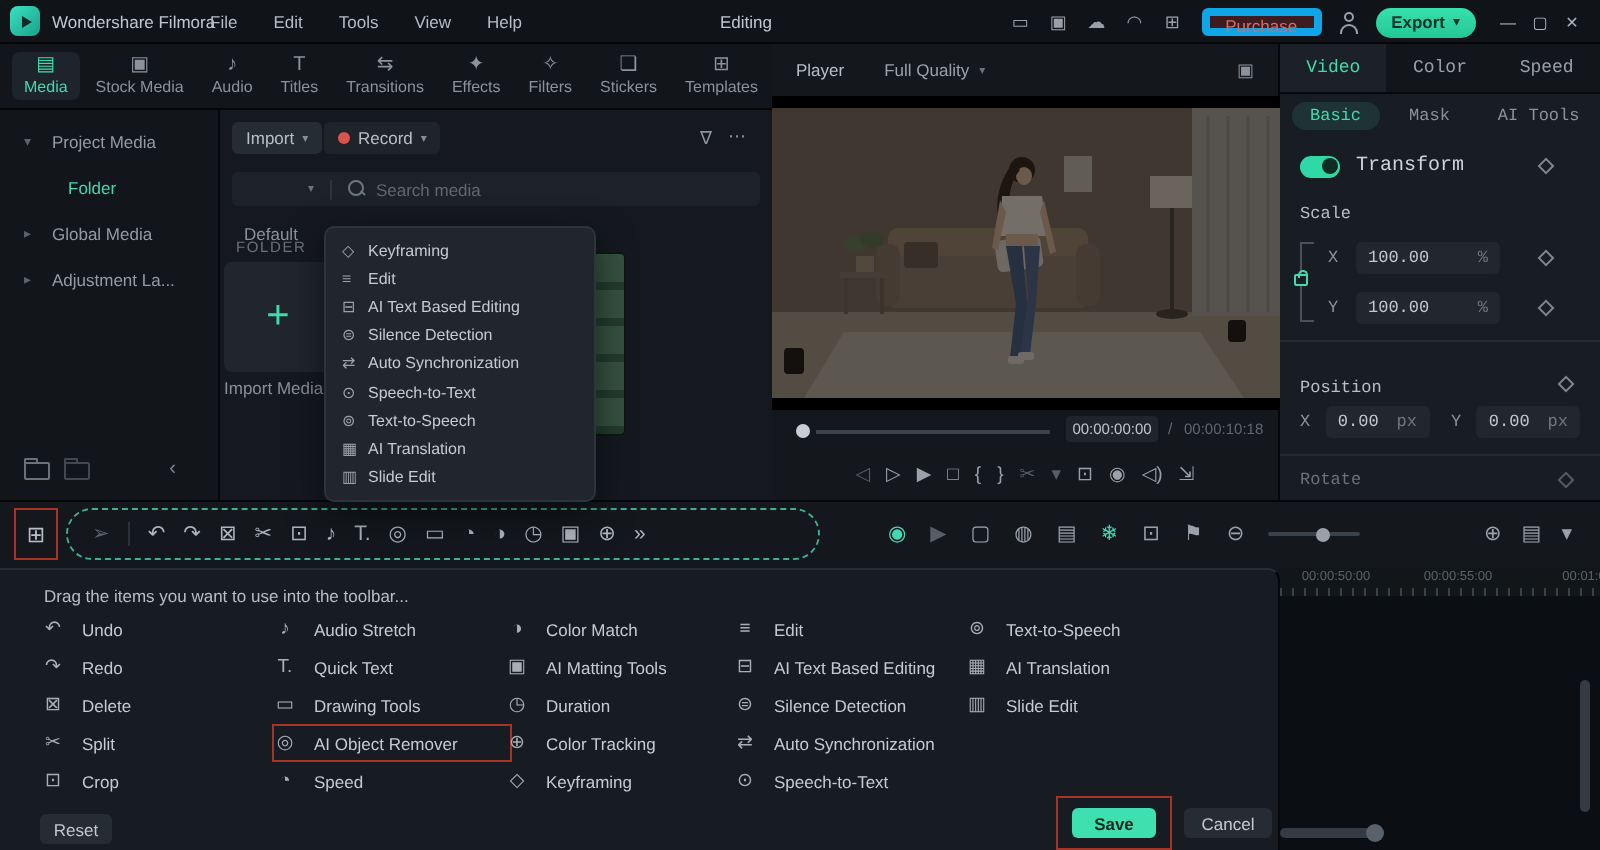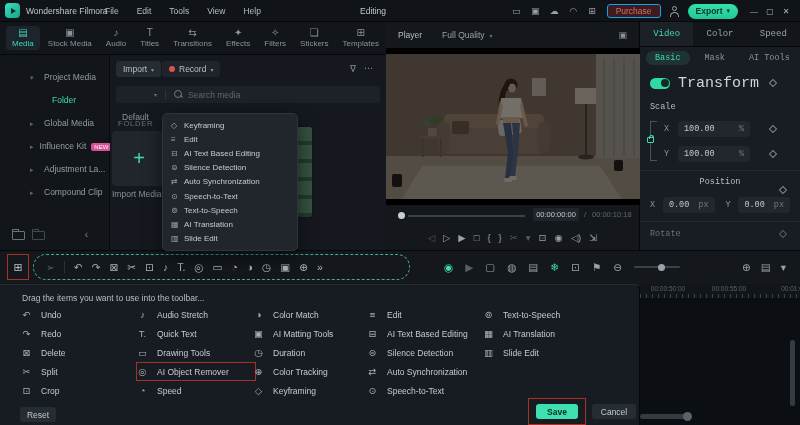--- a/index.html
+++ b/index.html
@@ -10,40 +10,40 @@
   
   .topbar { position:absolute; left:0; top:0; width:800px; height:22px; background:#101419; border-bottom:1px solid #05070a; display:flex; align-items:center; }
   .logo { position:absolute; left:5px; top:3px; width:15px; height:15px; border-radius:4px; background:linear-gradient(135deg,#3be0c4,#17a287); display:flex; align-items:center; justify-content:center; }
   .logo i { display:block; width:0; height:0; border-left:5px solid #0b2b24; border-top:3.5px solid transparent; border-bottom:3.5px solid transparent; margin-left:1px; }
   .app-name { position:absolute; left:26px; top:6px; color:#c2c7ce; }
   .menus { position:absolute; left:105px; top:0; height:22px; display:flex; align-items:center; gap:18px; }
   .menu-item { color:#b7bcc3; cursor:default; }
   .doc-title { position:absolute; left:338px; top:6px; width:70px; text-align:center; color:#c2c7ce; }
   .top-right { position:absolute; right:0; top:0; height:22px; display:flex; align-items:center; gap:8px; padding-right:6px; }
   .qicon { color:#9aa0a8; font-size:9px; width:13px; text-align:center; }
-  .purchase { background:#3d1b1f; border:1px solid #0ea5e9; color:#d96b66; font-size:8.5px; border-radius:3px; height:14px; padding:0 8px; font-family:inherit; }
+  .purchase { background:#3d1b1f; border:4px solid #0ea5e9; color:#d96b66; font-size:8.5px; border-radius:3px; height:14px; padding:0 8px; font-family:inherit; }
   .account { position:relative; width:11px; height:11px; }
   .account i { position:absolute; border:1px solid #9aa0a8; }
   .account .head { left:3px; top:0; width:5px; height:5px; border-radius:50%; }
   .account .body { left:1px; top:6px; width:9px; height:5px; border-radius:5px 5px 0 0; border-bottom:none; }
   .export { background:linear-gradient(180deg,#36e0ad,#23c795); color:#06362a; font-weight:bold; font-size:8.5px; border:none; border-radius:8px; height:15px; padding:0 8px; display:flex; align-items:center; gap:4px; font-family:inherit; }
   .export .caret { font-size:7px; color:#06362a; }
   .winctl { display:flex; gap:0; }
   .wbtn { width:16px; text-align:center; color:#aeb4bb; font-size:8px; }
 
   
   .tabbar { position:absolute; left:0; top:22px; width:386px; height:33px; background:#12161b; display:flex; align-items:center; padding-left:6px; gap:2px; border-bottom:1px solid #05070a; }
   .mtab { display:flex; flex-direction:column; align-items:center; justify-content:center; gap:1px; padding:2px 6px; border-radius:4px; color:#8b929a; }
   .mtab-icon { font-size:10px; line-height:10px; }
   .mtab-label { font-size:8px; white-space:nowrap; }
   .mtab.active { background:#1d242b; color:#3fd9b2; }
 
   
   .sidebar { position:absolute; left:0; top:55px; width:110px; height:195px; background:#12161b; border-right:1px solid #05070a; }
-  .side-item { position:relative; height:23px; display:flex; align-items:flex-end; color:#949ba3;margin-left:18px; }
+  .side-item { position:relative; height:23px; display:flex; align-items:center; color:#949ba3; }
   .side-item .chev { width:8px; margin-left:12px; color:#5c636b; font-size:7px; }
   .side-item .chev:empty { display:none; }
   .side-item .side-label { margin-left:6px; white-space:nowrap; }
   .side-item.indent .side-label { margin-left:34px; }
   .side-item.active { color:#3fd9b2; }
   .badge { background:#d84f96; color:#fff; font-size:6px; padding:1px 3px; border-radius:2px; margin-left:5px; }
   .badge:empty { display:none; }
   .side-footer { position:absolute; left:0; bottom:6px; width:110px; height:16px; }
   .fold { position:absolute; top:3px; width:13px; height:9px; border:1px solid #6a7179; border-radius:1px; }
   .fold::before { content:""; position:absolute; left:-1px; top:-3px; width:5px; height:2px; border:1px solid #6a7179; border-bottom:none; border-radius:1px 1px 0 0; }
@@ -103,38 +103,38 @@
   .ptabs { display:flex; height:25px; border-bottom:1px solid #05070a; background:#12161b; }
   .ptab { flex:1; display:flex; align-items:center; justify-content:center; color:#9aa1a9; font-size:9px; }
   .ptab.active { background:#1b2127; color:#3fd9b2; }
   .psubtabs { display:flex; align-items:center; height:22px; gap:6px; padding-left:6px; }
   .psub { color:#8b929a; padding:2px 9px; }
   .psub.active { background:rgba(63,217,178,.12); color:#3fd9b2; border-radius:9px; }
   .pcontent { position:relative; padding:4px 10px 0 10px; }
   .transform-row { display:flex; align-items:center; height:20px; position:relative; }
   .toggle { width:20px; height:11px; border-radius:6px; background:#2fd9a6; position:relative; }
   .toggle::after { content:""; position:absolute; right:1.5px; top:1.5px; width:8px; height:8px; border-radius:50%; background:#0e2c23; }
-  .transform-row .tlabel { margin-left:8px; color:#d0d4da; font-size:15px; }
+  .transform-row .tlabel { margin-left:8px; color:#d0d4da; font-size:10px; }
   .kf { width:6px; height:6px; border:1px solid #7f868e; transform:rotate(45deg); }
   .kf.abs { position:absolute; right:14px; }
   .sec-label { color:#b9bfc7; margin-top:9px; margin-bottom:4px; }
   .scale-block { position:relative; padding-left:14px; }
   .bracket { position:absolute; left:0; top:5px; height:40px; width:8px; border-left:1px solid #4a5158; }
   .bracket::before,.bracket::after { content:""; position:absolute; left:0; width:6px; height:1px; background:#4a5158; }
   .bracket::before { top:0; } .bracket::after { bottom:0; }
   .lock { position:absolute; left:-4px; top:16px; width:7px; height:6px; border:1px solid #3fd9b2; border-radius:1px; background:#181d23; }
   .lock::before { content:""; position:absolute; left:1px; top:-3px; width:3px; height:3px; border:1px solid #3fd9b2; border-bottom:none; border-radius:3px 3px 0 0; }
   .val-row { display:flex; align-items:center; height:25px; gap:6px; }
   .axis { color:#8b929a; width:8px; }
   .vbox { display:flex; align-items:center; height:16px; background:#22272e; border-radius:3px; padding:0 6px; color:#c3c8cf; }
   .vbox .unit { margin-left:auto; color:#6f7780; padding-left:8px; }
   .vbox.w70 { width:72px; } .vbox.w56 { width:52px; }
   .val-row .kf { margin-left:14px; }
   .divline { height:1px; background:#262b31; margin:4px -10px 0 -10px; }
-  .pos-head { display:flex; align-items:center; margin-top:6px;flex-direction:column; }
+  .pos-head { display:flex; align-items:flex-start; margin-top:18px; }
   .pos-head .kf { margin-left:auto; margin-right:4px; }
   .pos-row { display:flex; align-items:center; gap:5px; height:24px; }
   .rot-row { display:flex; align-items:center; height:20px; margin-top:2px; color:#6a7178; }
   .rot-row .kf { margin-left:auto; margin-right:4px; border-color:#555c63; }
   .pbtns { display:flex; align-items:center; justify-content:space-between; margin-top:8px; }
   .pbtn { background:#262c33; border:none; color:#c3c8cf; font-size:8.5px; height:15px; border-radius:3px; padding:0 10px; font-family:inherit; }
 
   
   .timeline { position:absolute; left:0; top:250px; width:800px; height:175px; background:#14181d; border-top:1px solid #05070a; }
   .tb-customize { position:absolute; left:7px; top:3px; width:22px; height:26px; border:1px solid #a93226; display:flex; align-items:center; justify-content:center; color:#b9bfc6; font-size:11px; background:#14181d; }
@@ -268,31 +268,21 @@
           <span class="side-label">Folder</span>
 
         </div>
         <div class="side-item">
           <span class="chev">▸</span>
           <span class="side-label">Global Media</span>
 
         </div>
         <div class="side-item">
           <span class="chev">▸</span>
-          <span class="side-label">Influence Kit</span>
-          <span class="badge">NEW</span>
-        </div>
-        <div class="side-item">
-          <span class="chev">▸</span>
           <span class="side-label">Adjustment La...</span>
-
-        </div>
-        <div class="side-item">
-          <span class="chev">▸</span>
-          <span class="side-label">Compound Clip</span>
 
         </div>
       </div>
     <div class="side-footer">
       <span class="fold f1"></span>
       <span class="fold f2"></span>
       <span class="collapse">‹</span>
     </div>
   </aside>
 

